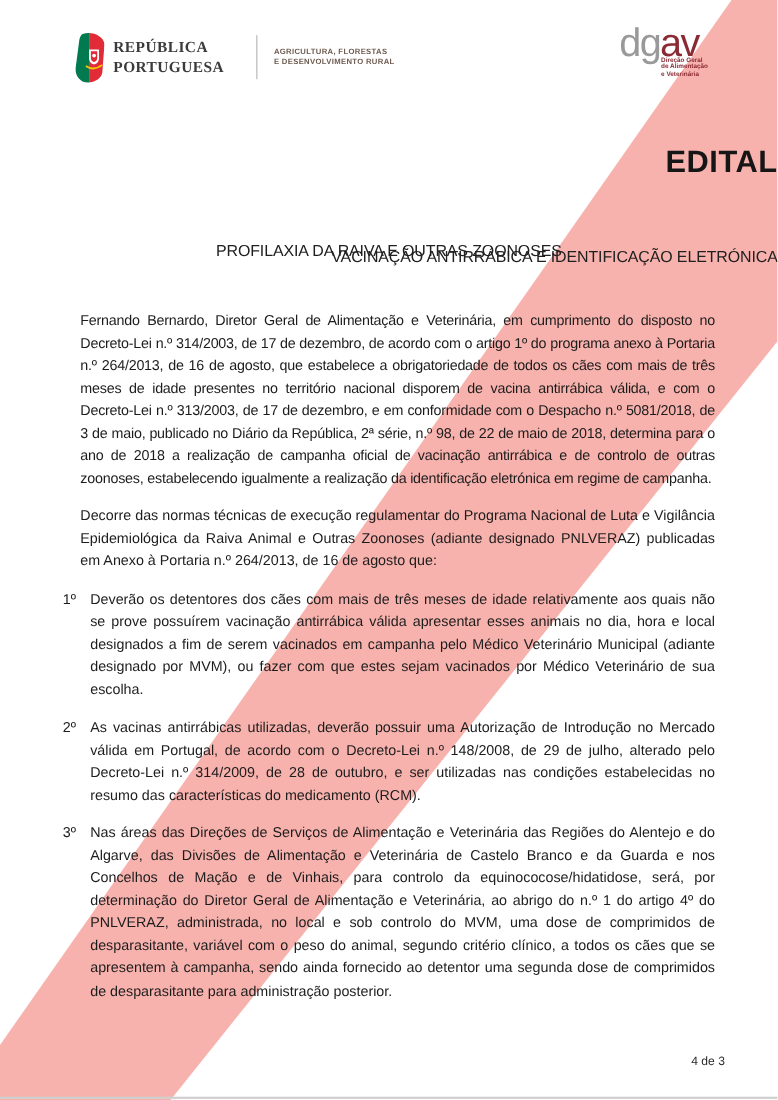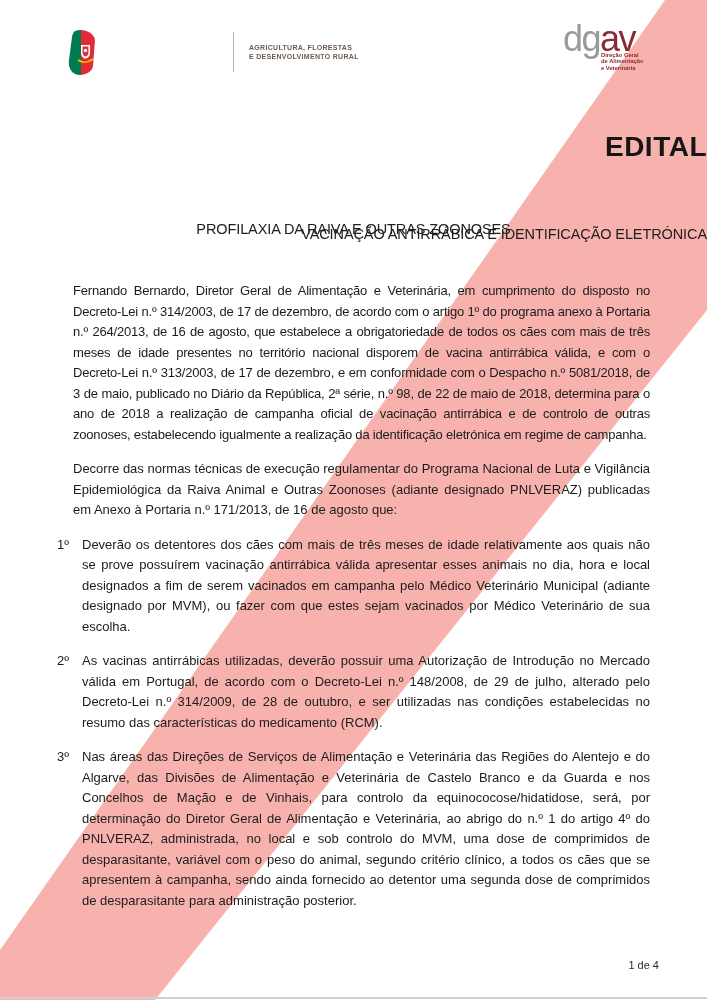--- a/index.html
+++ b/index.html
@@ -75,20 +75,24 @@
         </defs>
         <g clip-path="url(#leafclip)">
           <rect x="0" y="0" width="13" height="46" fill="#017a4f"></rect>
           <rect x="13" y="0" width="15" height="46" fill="#e12b36"></rect>
           <path d="M10,30 q7,5 15,-1" stroke="#f3c502" stroke-width="1.6" fill="none"></path>
           <path d="M13,15 h9 v8 c0,3 -2.2,5.5 -4.5,5.5 c-2.3,0 -4.5,-2.5 -4.5,-5.5 Z" fill="#ffffff"></path>
           <path d="M14.6,16.6 h5.8 v6 c0,2.1 -1.3,3.8 -2.9,3.8 c-1.6,0 -2.9,-1.7 -2.9,-3.8 Z" fill="#e12b36"></path>
           <circle cx="17.5" cy="20.5" r="1.7" fill="#ffffff"></circle>
         </g>
       </svg>
+      <div class="gov-name">
+        <div>REPÚBLICA</div>
+        <div>PORTUGUESA</div>
+      </div>
     </div>
     <div class="vdiv"></div>
     <div class="ministry">
       <div>AGRICULTURA, FLORESTAS</div>
       <div>E DESENVOLVIMENTO RURAL</div>
     </div>
 
     <div class="dgav">
       <div class="dgav-word">
         <span class="dg">dg</span><span class="av">av</span>
@@ -99,33 +103,33 @@
         <div>e Veterinária</div>
       </div>
     </div>
 
     <div class="title">EDITAL</div>
     <div class="subtitle1">PROFILAXIA DA RAIVA E OUTRAS ZOONOSES</div>
     <div class="subtitle2">VACINAÇÃO ANTIRRÁBICA E IDENTIFICAÇÃO ELETRÓNICA</div>
 
     <div class="body">
       <p class="intro">Fernando Bernardo, Diretor Geral de Alimentação e Veterinária, em cumprimento do disposto no Decreto-Lei n.º 314/2003, de 17 de dezembro, de acordo com o artigo 1º do programa anexo à Portaria n.º 264/2013, de 16 de agosto, que estabelece a obrigatoriedade de todos os cães com mais de três meses de idade presentes no território nacional disporem de vacina antirrábica válida, e com o Decreto-Lei n.º 313/2003, de 17 de dezembro, e em conformidade com o Despacho n.º 5081/2018, de 3 de maio, publicado no Diário da República, 2ª série, n.º 98, de 22 de maio de 2018, determina para o ano de 2018 a realização de campanha oficial de vacinação antirrábica e de controlo de outras zoonoses, estabelecendo igualmente a realização da identificação eletrónica em regime de campanha.</p>
-      <p>Decorre das normas técnicas de execução regulamentar do Programa Nacional de Luta e Vigilância Epidemiológica da Raiva Animal e Outras Zoonoses (adiante designado PNLVERAZ) publicadas em Anexo à Portaria n.º 171/2013, de 16 de agosto que:</p>
+      <p>Decorre das normas técnicas de execução regulamentar do Programa Nacional de Luta e Vigilância Epidemiológica da Raiva Animal e Outras Zoonoses (adiante designado PNLVERAZ) publicadas em Anexo à Portaria n.º 264/2013, de 16 de agosto que:</p>
 
       <div class="item">
         <div class="num">1º</div>
         <div class="txt">Deverão os detentores dos cães com mais de três meses de idade relativamente aos quais não se prove possuírem vacinação antirrábica válida apresentar esses animais no dia, hora e local designados a fim de serem vacinados em campanha pelo Médico Veterinário Municipal (adiante designado por MVM), ou fazer com que estes sejam vacinados por Médico Veterinário de sua escolha.</div>
       </div>
       <div class="item">
         <div class="num">2º</div>
         <div class="txt">As vacinas antirrábicas utilizadas, deverão possuir uma Autorização de Introdução no Mercado válida em Portugal, de acordo com o Decreto-Lei n.º 148/2008, de 29 de julho, alterado pelo Decreto-Lei n.º 314/2009, de 28 de outubro, e ser utilizadas nas condições estabelecidas no resumo das características do medicamento (RCM).</div>
       </div>
       <div class="item">
         <div class="num">3º</div>
         <div class="txt">Nas áreas das Direções de Serviços de Alimentação e Veterinária das Regiões do Alentejo e do Algarve, das Divisões de Alimentação e Veterinária de Castelo Branco e da Guarda e nos Concelhos de Mação e de Vinhais, para controlo da equinococose/hidatidose, será, por determinação do Diretor Geral de Alimentação e Veterinária, ao abrigo do n.º 1 do artigo 4º do PNLVERAZ, administrada, no local e sob controlo do MVM, uma dose de comprimidos de desparasitante, variável com o peso do animal, segundo critério clínico, a todos os cães que se apresentem à campanha, sendo ainda fornecido ao detentor uma segunda dose de comprimidos de desparasitante para administração posterior.</div>
       </div>
     </div>
 
-    <div class="page-num">1 de 4</div>
+    <div class="page-num">4 de 3</div>
     <div class="bottom-edge"></div>
 
   </div>
 </div>
 
 </body></html>

